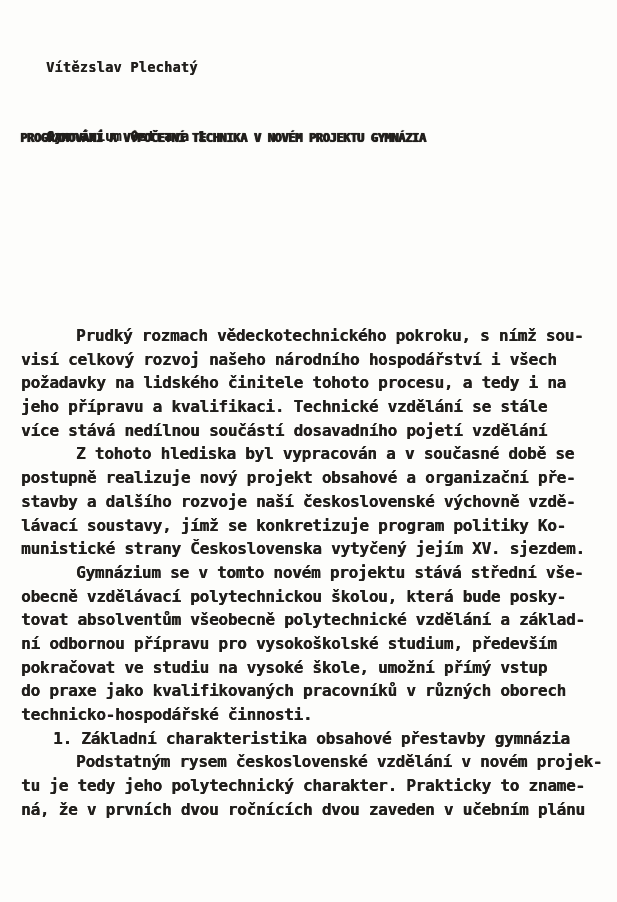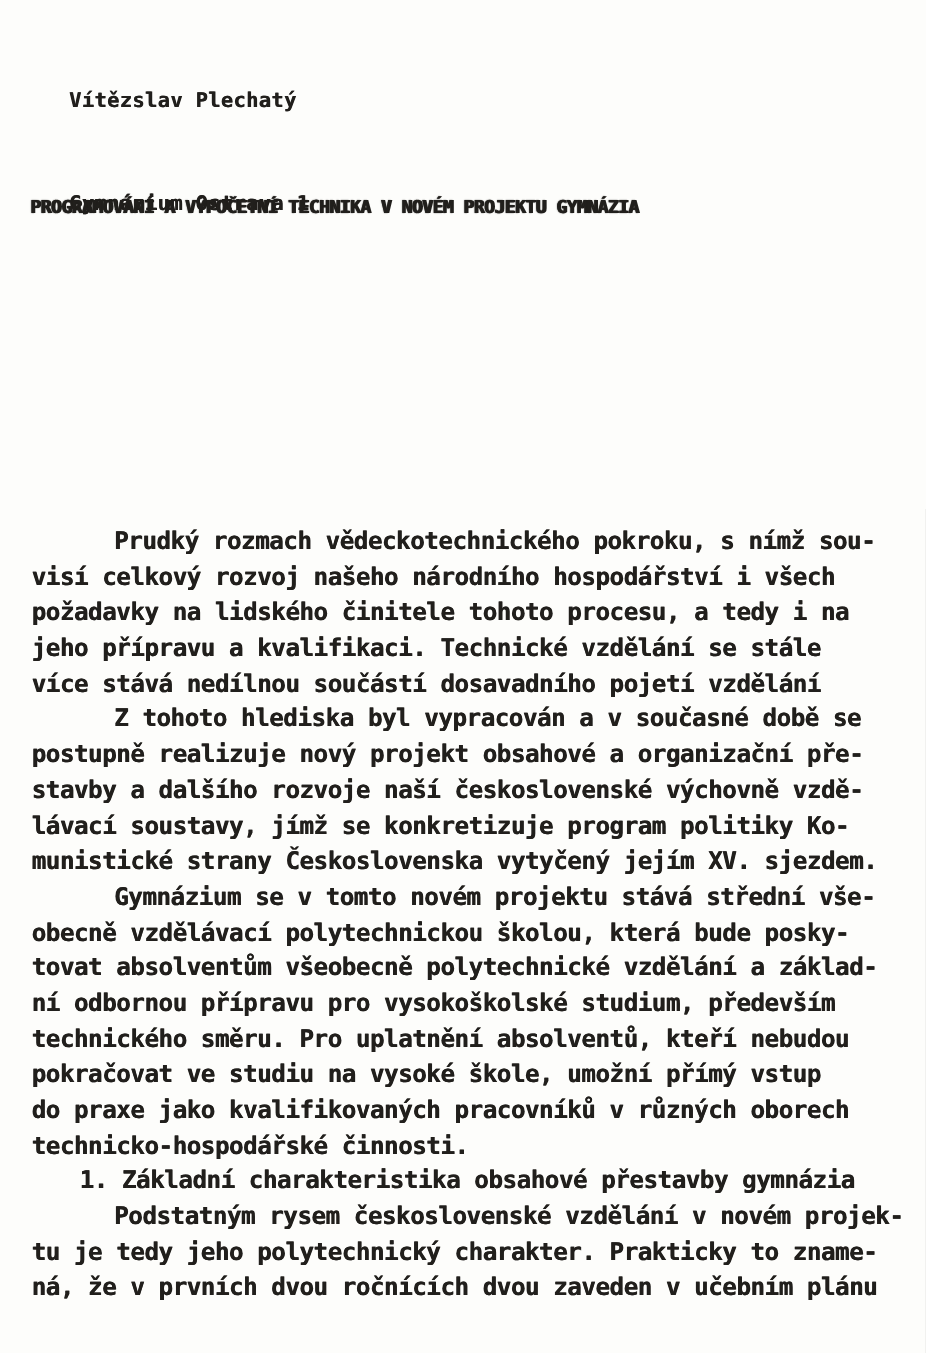--- a/index.html
+++ b/index.html
@@ -53,21 +53,20 @@
   .body-block {
     position: absolute;
     left: 21px;
     top: 324px;
     right: 4px;
     font-size: 16.2px;
     font-weight: bold;
     letter-spacing: -0.35px;
     line-height: 23.7px;
     text-shadow: 0.3px 0 0 currentColor;
-    margin-top: 25px;
   }
   .line { white-space: pre; height: 23.7px; }
   .line.indent { padding-left: 55px; }
   .line.indent-sm { padding-left: 32px; }
   .underlined {
     text-decoration-thickness: 1.6px;
     text-underline-offset: 3.5px;
   }
 </style>
 </head>
@@ -87,21 +86,20 @@
       <div class="line"><span>více stává nedílnou součástí dosavadního pojetí vzdělání</span></div>
       <div class="line indent"><span>Z tohoto hlediska byl vypracován a v současné době se</span></div>
       <div class="line"><span>postupně realizuje nový projekt obsahové a organizační pře-</span></div>
       <div class="line"><span>stavby a dalšího rozvoje naší československé výchovně vzdě-</span></div>
       <div class="line"><span>lávací soustavy, jímž se konkretizuje program politiky Ko-</span></div>
       <div class="line"><span>munistické strany Československa vytyčený jejím XV. sjezdem.</span></div>
       <div class="line indent"><span>Gymnázium se v tomto novém projektu stává střední vše-</span></div>
       <div class="line"><span>obecně vzdělávací polytechnickou školou, která bude posky-</span></div>
       <div class="line"><span>tovat absolventům všeobecně polytechnické vzdělání a základ-</span></div>
       <div class="line"><span>ní odbornou přípravu pro vysokoškolské studium, především</span></div>
-      <div class="line"><span>technického směru. Pro uplatnění absolventů, kteří nebudou</span></div>
       <div class="line"><span>pokračovat ve studiu na vysoké škole, umožní přímý vstup</span></div>
       <div class="line"><span>do praxe jako kvalifikovaných pracovníků v různých oborech</span></div>
       <div class="line"><span>technicko-hospodářské činnosti.</span></div>
       <div class="line indent-sm"><span>1. </span><span class="underlined">Základní charakteristika obsahové přestavby gymnázia</span></div>
       <div class="line indent"><span>Podstatným rysem československé vzdělání v novém projek-</span></div>
       <div class="line"><span>tu je tedy jeho polytechnický charakter. Prakticky to zname-</span></div>
       <div class="line"><span>ná, že v prvních dvou ročnících dvou zaveden v učebním plánu</span></div>
     </div>
 </div>
 

